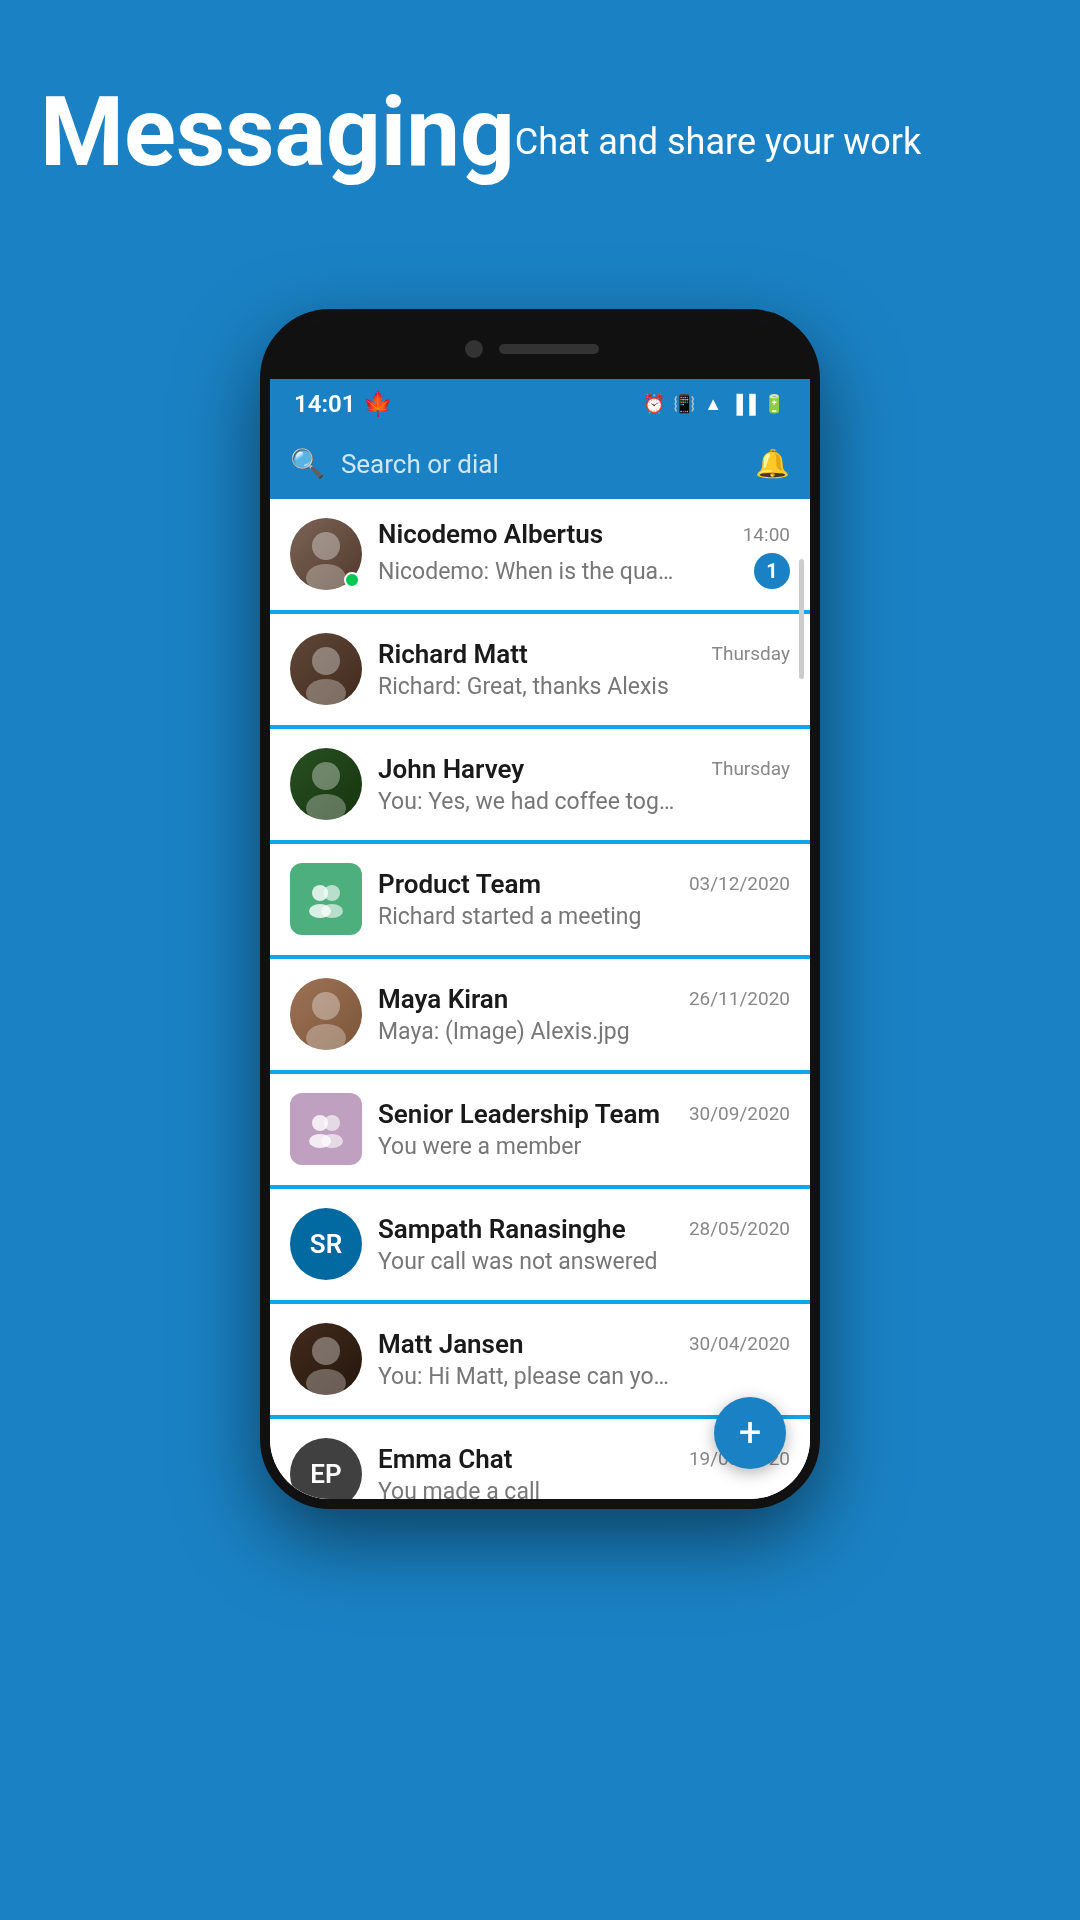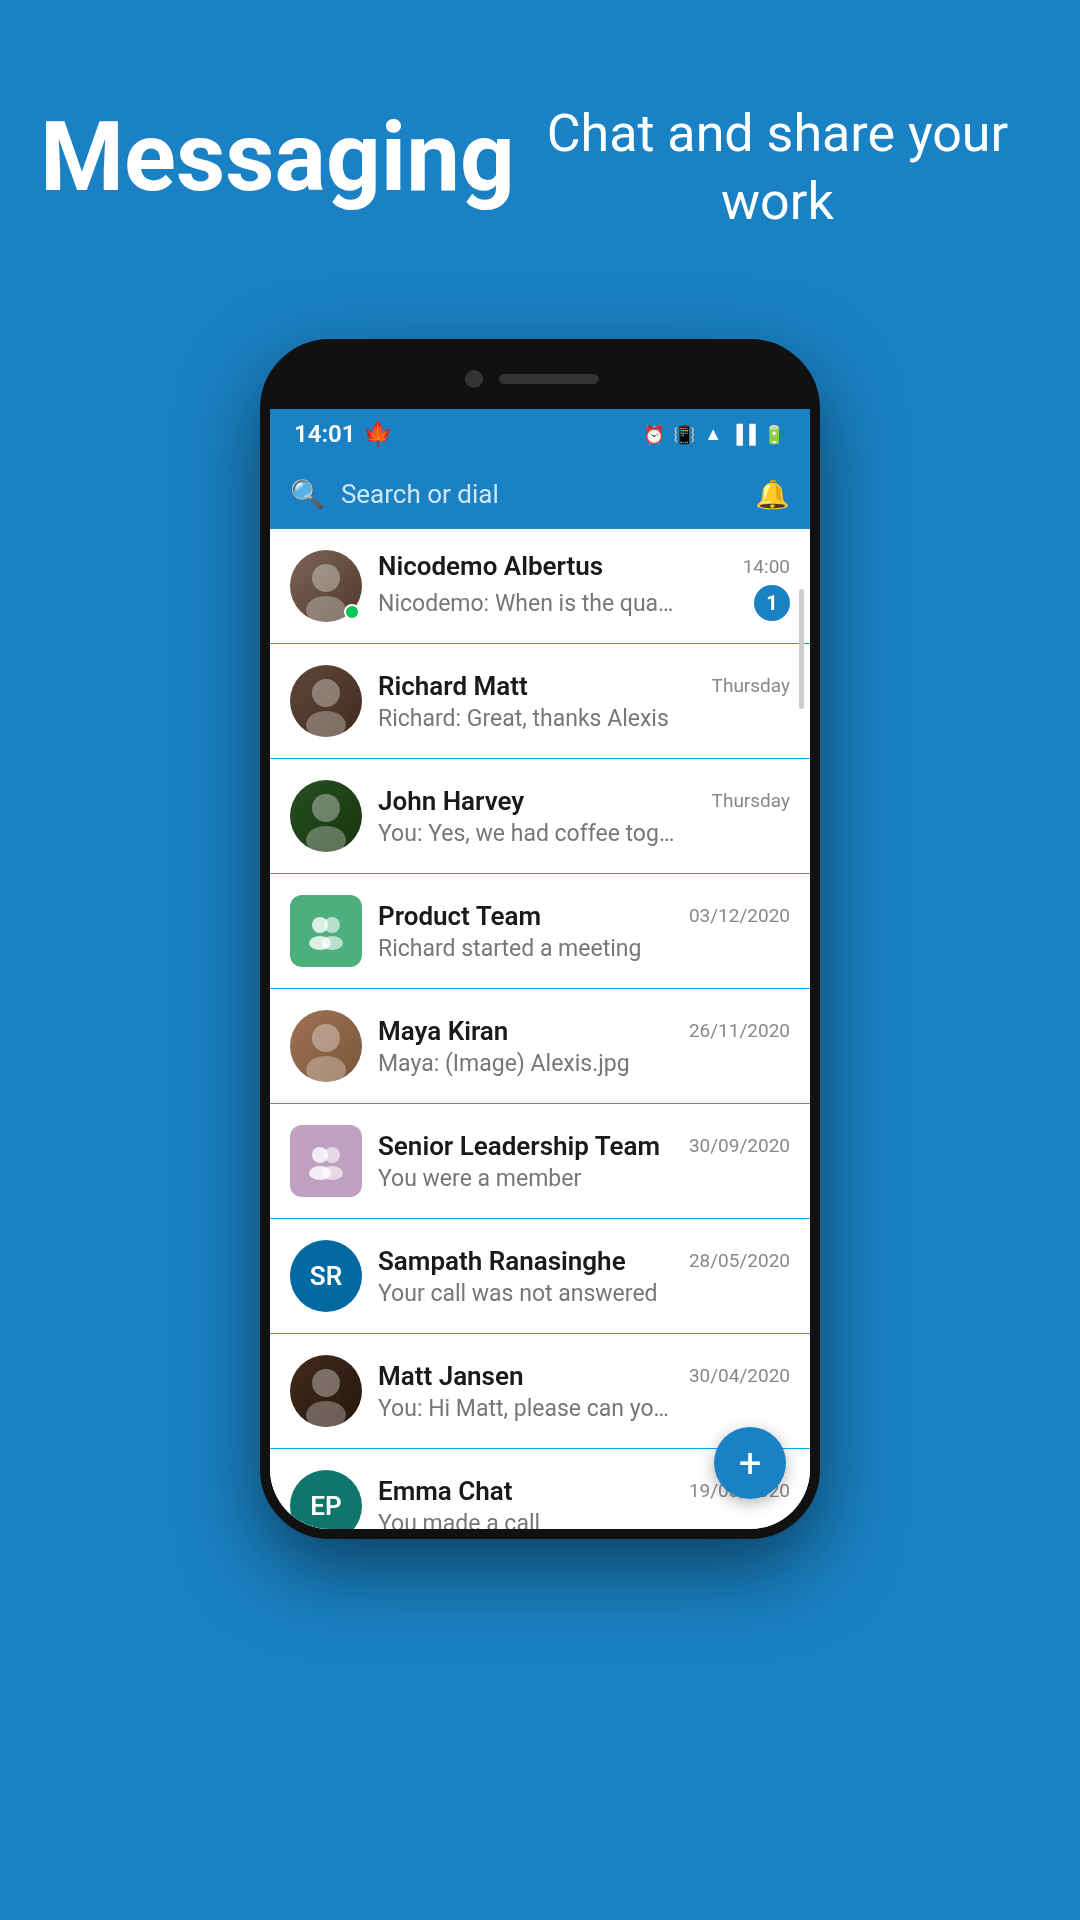--- a/index.html
+++ b/index.html
@@ -24,30 +24,30 @@
 
     .hero-title {
       font-size: 96px;
       font-weight: 700;
       color: #ffffff;
       text-align: center;
       line-height: 1.1;
     }
 
     .hero-subtitle {
-      font-size: 52px;
+      font-size: 36px;
       font-weight: 400;
       color: #ffffff;
       text-align: center;
       margin-top: 20px;
       line-height: 1.3;
     }
 
     .phone-wrapper {
-      margin-top: 64px;
+      margin-top: 83px;
       position: relative;
       width: 560px;
       height: 1200px;
     }
 
     .phone-frame {
       position: absolute;
       top: 0; left: 0;
       width: 560px;
       height: 1200px;
@@ -147,21 +147,21 @@
       width: 100%;
       flex: 1;
       background: #f5f5f5;
       overflow: hidden;
     }
 
     .conv-item {
       width: 100%;
       height: 115px;
       background: #fff;
-      border-bottom: 1px solid #0ea5e9;
+      border-bottom: 4px solid #0ea5e9;
       display: flex;
       align-items: center;
       padding: 0 20px;
       gap: 16px;
     }
 
     .avatar-wrap {
       position: relative;
       flex-shrink: 0;
     }
@@ -287,21 +287,21 @@
 
     
     .face-nicodemo { background: linear-gradient(135deg, #8a7060, #5a4030); }
     .face-richard { background: linear-gradient(135deg, #6a5040, #4a3020); }
     .face-john { background: linear-gradient(135deg, #2d5a27, #1a3a10); }
     .face-product { background: #4caf7d; }
     .face-maya { background: linear-gradient(135deg, #b08060, #8a6040); }
     .face-senior { background: #c0a0c0; }
     .face-sampath { background: #0369a1; }
     .face-matt { background: linear-gradient(135deg, #4a3020, #2a1a10); }
-    .face-emma { background: #0f766e; }
+    .face-emma { background: #404040; }
 
     .phone-content {
       position: relative;
       width: 100%;
       height: calc(100% - 60px);
       overflow: hidden;
       display: flex;
       flex-direction: column;
     }
   </style>

